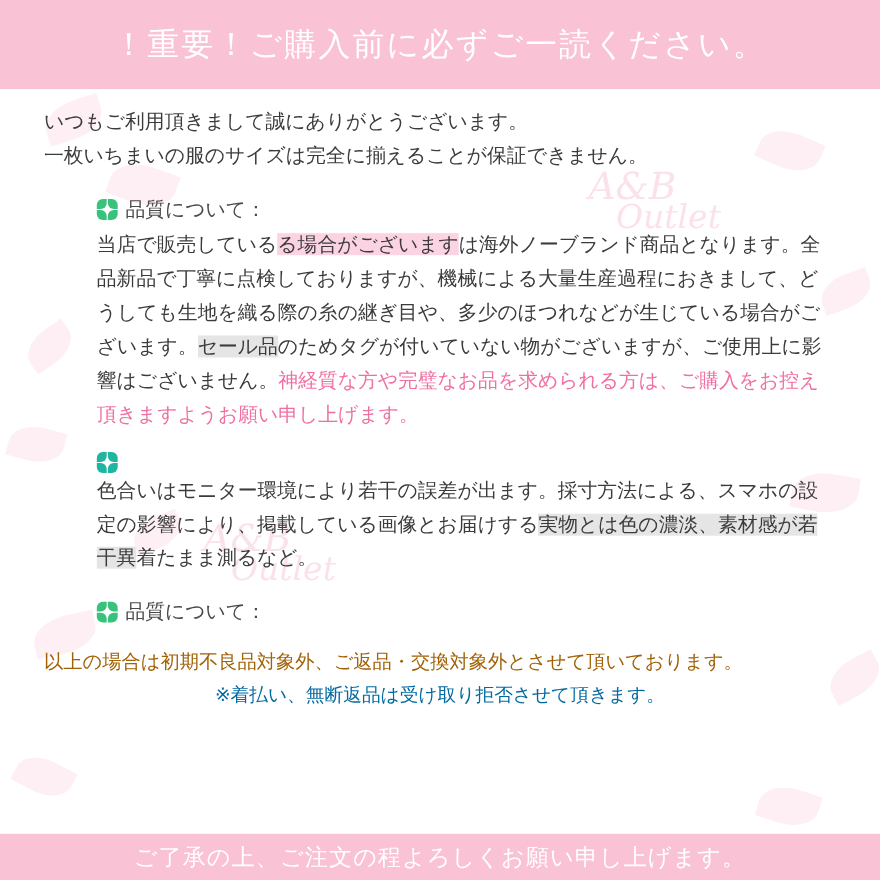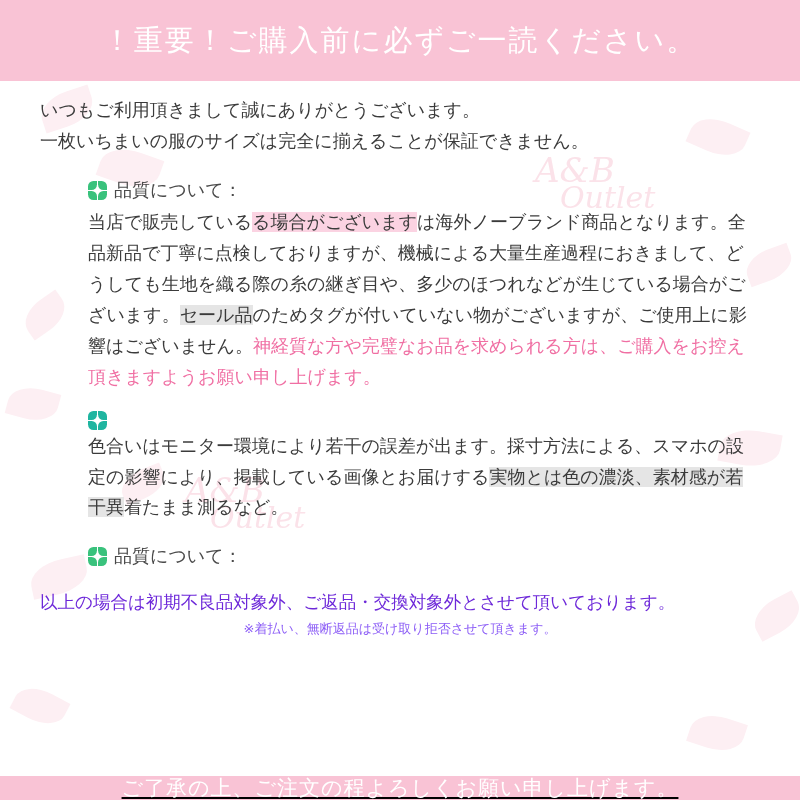--- a/index.html
+++ b/index.html
@@ -116,43 +116,42 @@
   .hl-green { background: #e5e5e5; }
   .pink-text { color: #f06fa3; }
 
   .closing {
     position: relative;
     z-index: 2;
     padding: 0 40px;
     box-sizing: border-box;
   }
   .closing-1 {
-    color: #6d28d9;
+    color: #a16207;
     font-size: 17.5px;
     margin: 16px 0 0 0;
     line-height: 1.6;
   }
   .closing-2 {
-    color: #8b5cf6;
-    font-size: 13px;
+    color: #0369a1;
+    font-size: 17px;
     text-align: center;
     margin: 4px 0 0 0;
   }
   .footer {
     position: absolute;
     left: 0;
     right: 0;
     bottom: 0;
     z-index: 2;
-    height: 24px;
+    height: 42px;
     background: #f9c3d5;
     display: flex;
     align-items: center;
     justify-content: center;
-    text-decoration: underline;
   }
   .footer-text {
     color: #ffffff;
     font-size: 21px;
     letter-spacing: 1px;
   }
 </style>
 </head>
 <body>
 

